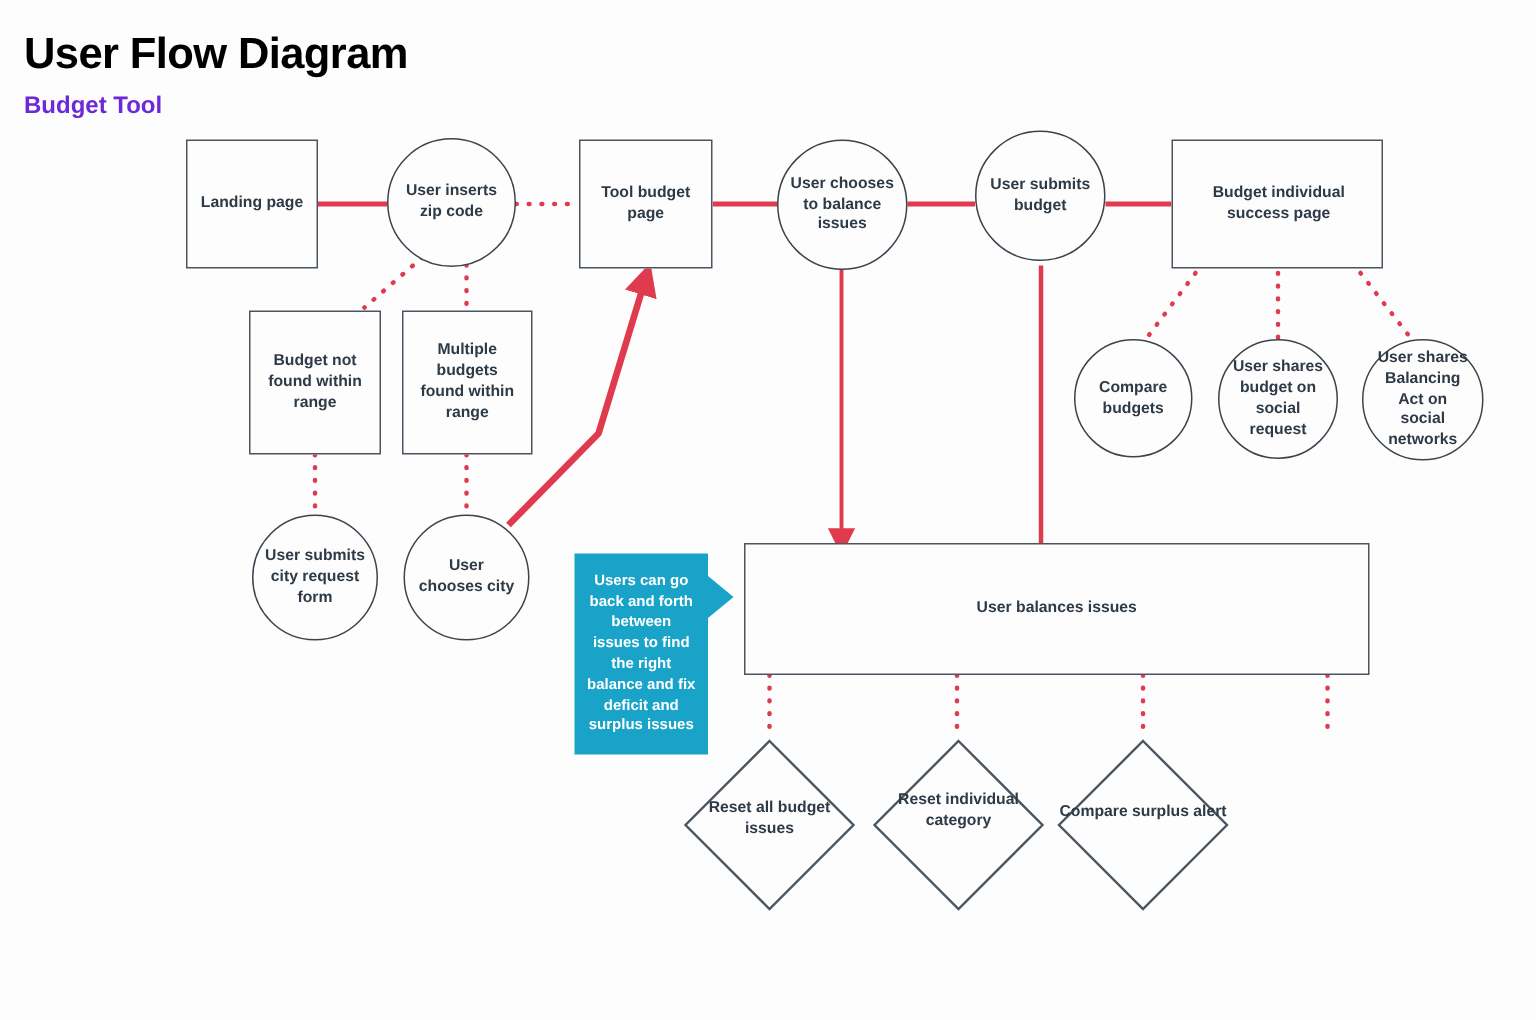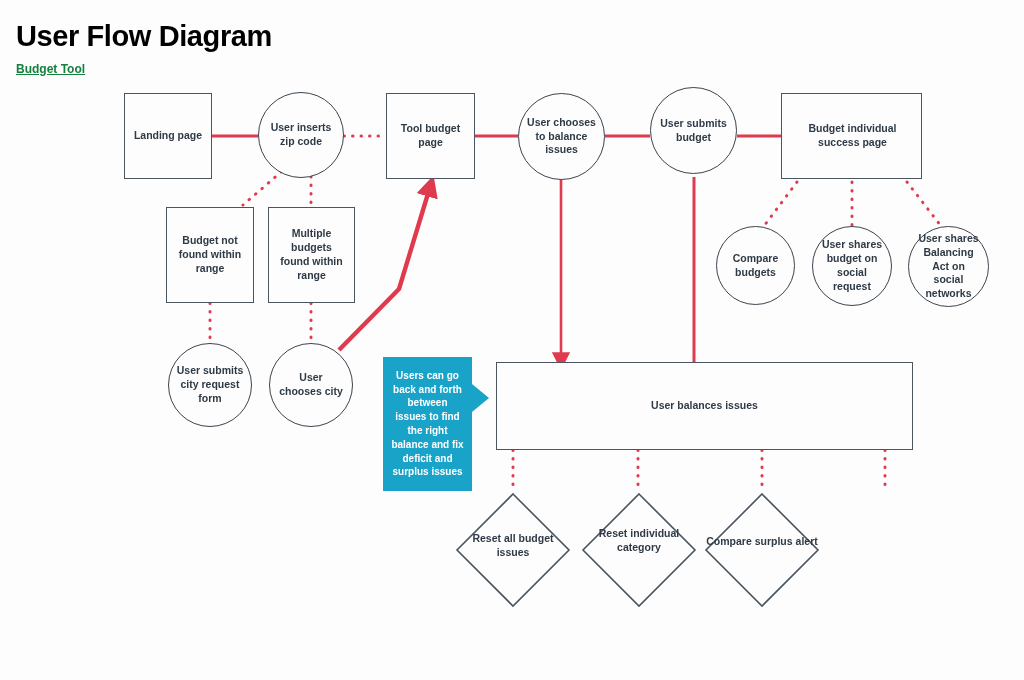--- a/index.html
+++ b/index.html
@@ -37,25 +37,24 @@
     font-size: 29px;
     font-weight: bold;
     letter-spacing: -0.4px;
     color: #000000;
     white-space: nowrap;
   }
   .page-subtitle {
     position: absolute;
     left: 16px;
     top: 62px;
-    font-size: 12px;
-    font-weight: bold;
-    color: #15803d;
+    font-size: 16px;
+    font-weight: bold;
+    color: #6d28d9;
     white-space: nowrap;
-    text-decoration: underline;
   }
 
   
   .node {
     position: absolute;
     box-sizing: border-box;
     display: flex;
     align-items: center;
     justify-content: center;
     text-align: center;
@@ -113,20 +112,21 @@
     background: #19a3c8;
     color: #ffffff;
     font-size: 10px;
     font-weight: bold;
     line-height: 1.38;
     text-align: center;
     display: flex;
     align-items: center;
     justify-content: center;
     padding: 6px 8px;
+    margin-top: 12px;
   }
   .callout-tip {
     position: absolute;
     width: 0;
     height: 0;
     border-top: 14px solid transparent;
     border-bottom: 14px solid transparent;
     border-left: 17px solid #19a3c8;
   }
 </style>

